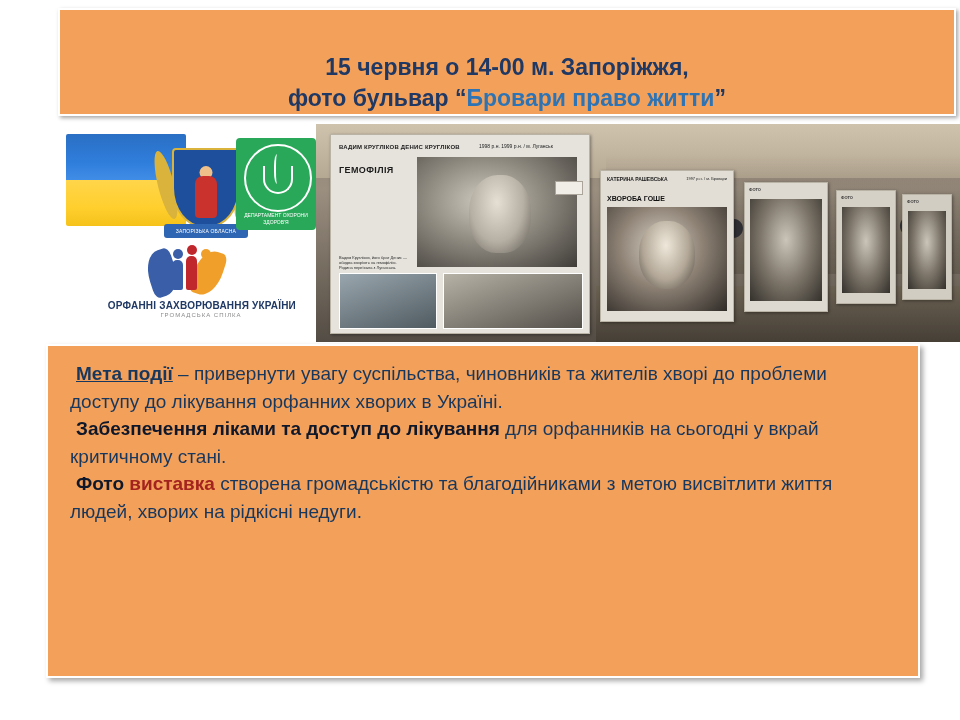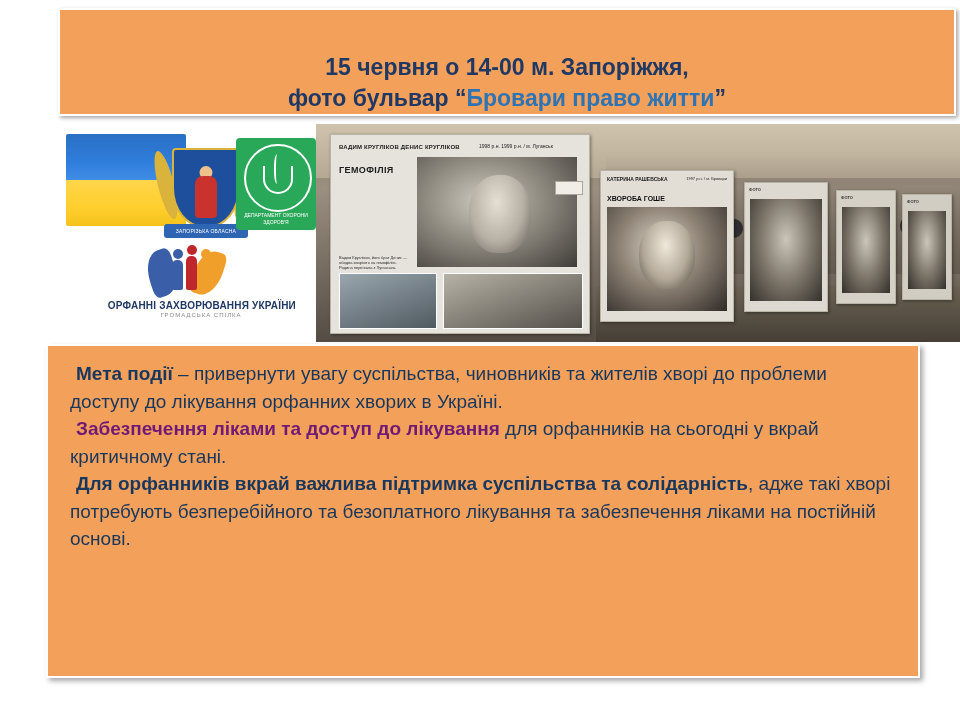--- a/index.html
+++ b/index.html
@@ -490,23 +490,23 @@
     box-sizing: border-box;
     padding: 14px 22px 10px 22px;
   }
   .para {
     color: #17375E;
     font-size: 19px;
     line-height: 27.5px;
     margin: 0 0 0 0;
     text-indent: 6px;
   }
-  .em-green { color: #701a75; font-weight: bold; }
+  .em-green { color: #0f172a; font-weight: bold; }
   .em-red { color: #A3231E; font-weight: bold; }
-  .em-dark { font-weight: bold; }
+  .em-dark { font-weight: bold; text-decoration: underline; }
 </style>
 </head>
 <body>
 
 <div class="header-banner">
   <div class="header-line">
     <span>15 червня о 14-00 м. Запоріжжя,</span>
   </div>
   <div class="header-line">
     <span>фото бульвар “</span><span class="hl-accent">Бровари право житти</span><span>”</span>
@@ -592,15 +592,15 @@
 </div>
 
 <div class="text-box">
   <p class="para">
     <span class="em-dark">Мета події</span><span> – привернути увагу суспільства, чиновників та жителів хворі до проблеми доступу до лікування орфанних хворих в Україні.</span>
   </p>
   <p class="para">
     <span class="em-green">Забезпечення ліками та доступ до лікування</span><span> для орфанників на сьогодні у вкрай  критичному стані.</span>
   </p>
   <p class="para">
-    <span class="em-dark"> Для орфанників вкрай важлива підтримка суспільства та солідарність</span><span>, адже такі хворі  потребують безперебійного та безоплатного лікування  та забезпечення ліками на  постійній основі.</span>
+    <span class="em-green">Фото</span><span class="em-red"> виставка</span><span> створена громадськістю та благодійниками з метою висвітлити життя людей, хворих на рідкісні недуги.</span>
   </p>
 </div>
 
 </body></html>

